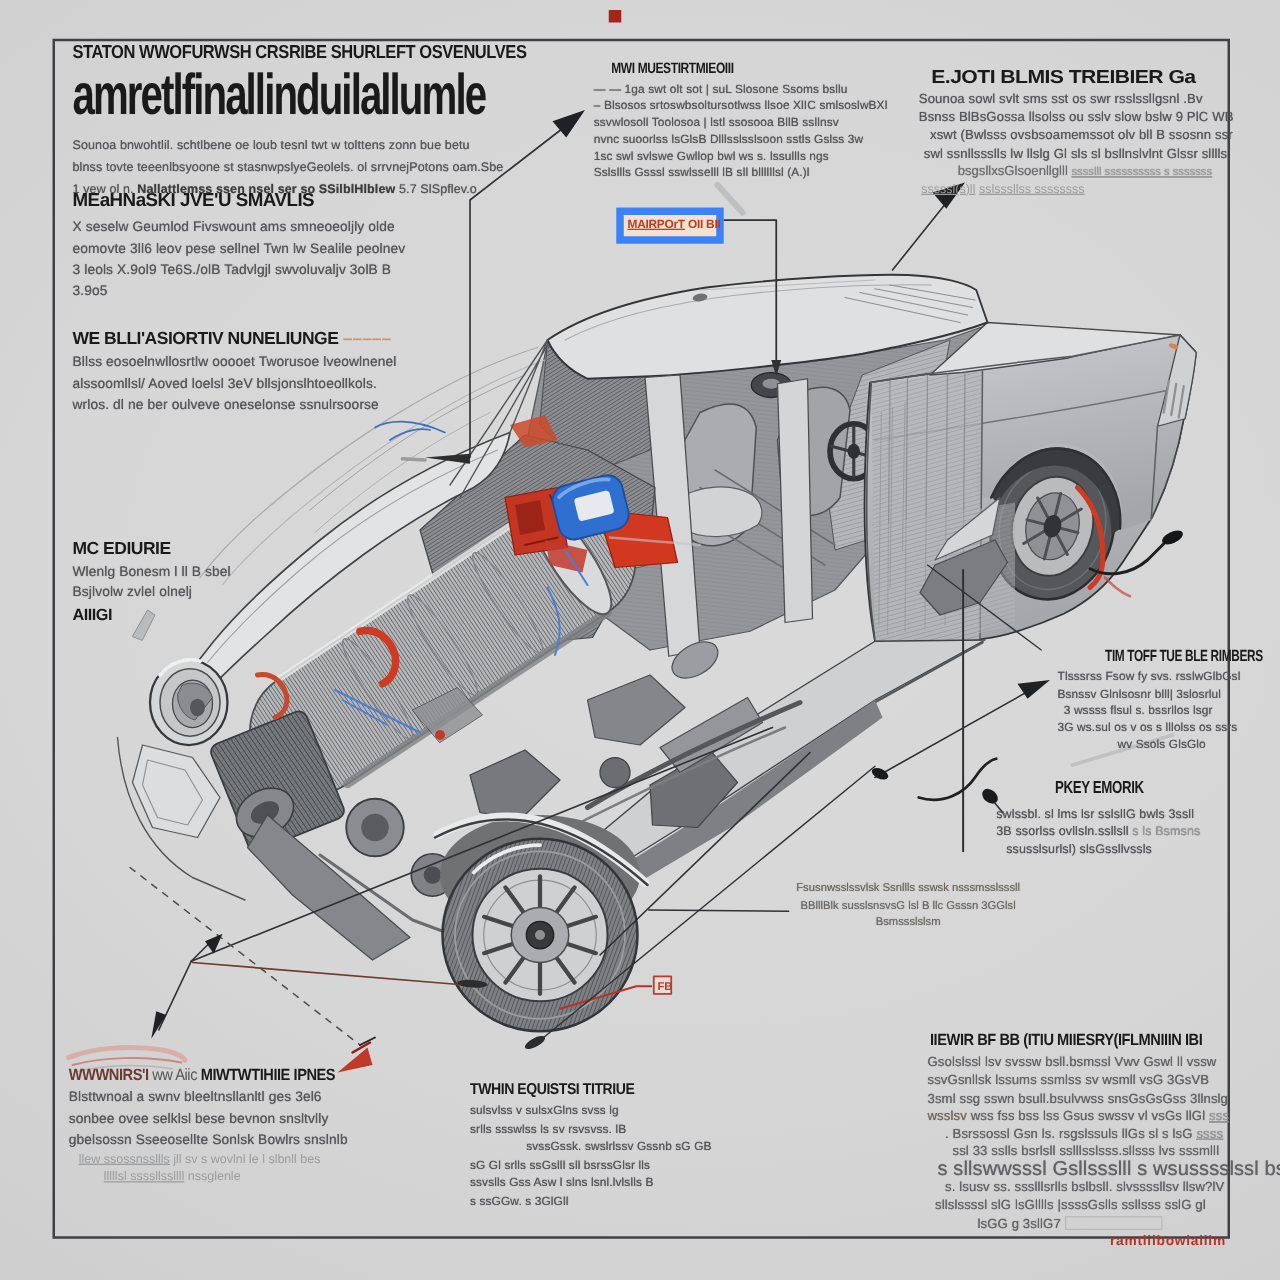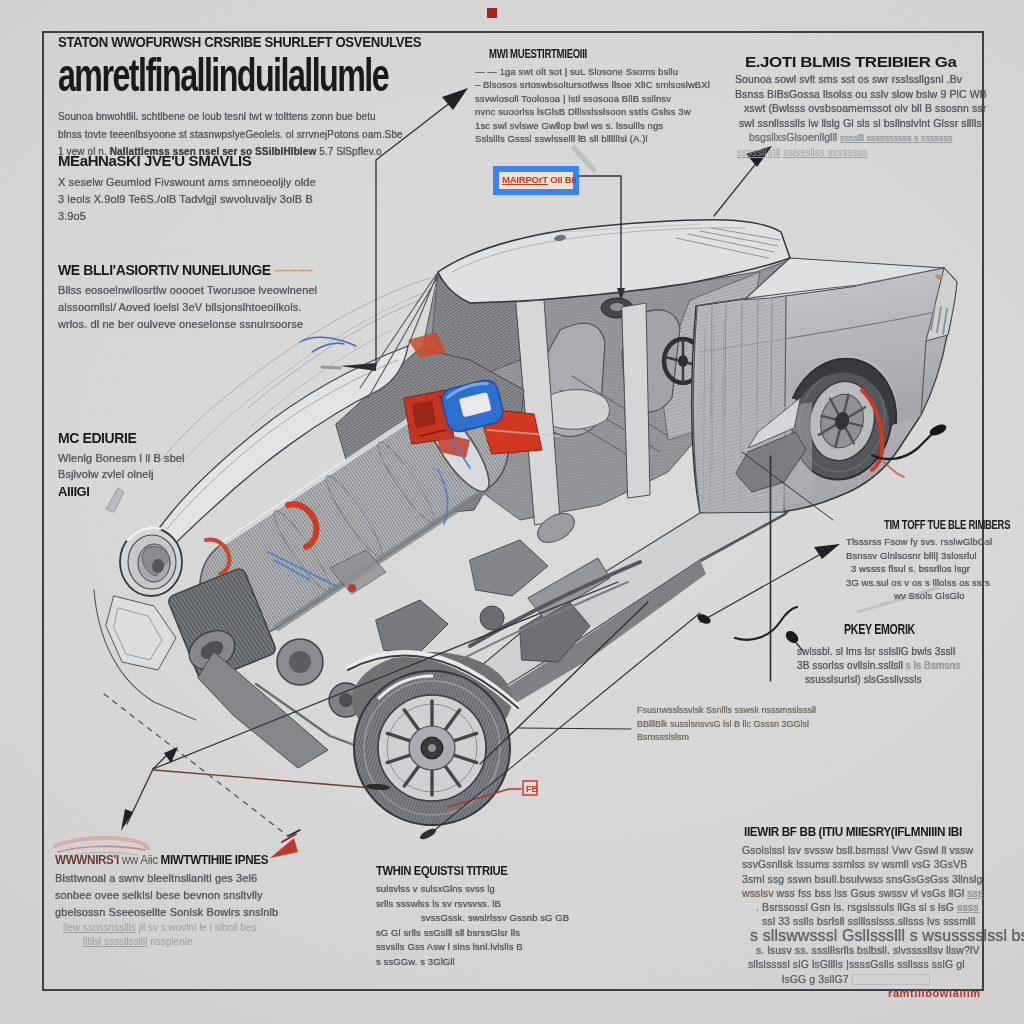--- a/index.html
+++ b/index.html
@@ -5,21 +5,21 @@
 html,body{margin:0;padding:0;}
 body{width:1024px;height:1024px;position:relative;overflow:hidden;
  background:#d6d6d6;
  font-family:"Liberation Sans", sans-serif;}
 #bg{position:absolute;left:0;top:0;width:1024px;height:1024px;
  background:radial-gradient(ellipse 900px 700px at 55% 45%, #dadada 0%, #d6d6d6 60%, #cfcfcf 100%);}
 #frame{position:absolute;left:42px;top:31px;width:938px;height:956px;border:2px solid #3e4044;}
 .blk{position:absolute;}
 .h1{font-weight:bold;color:#1a1a1a;white-space:nowrap;letter-spacing:-0.4px;}
 .bt{color:#55565a;white-space:nowrap;text-shadow:0 0 0.7px rgba(70,70,75,.8);letter-spacing:0.1px;}
-.bt2{color:#6a6b6e;white-space:nowrap;text-shadow:0 0 0.8px rgba(100,100,105,.7);}
+.bt2{color:#6a6b6e;white-space:nowrap;text-shadow:0 0 0.8px rgba(100,100,105,.7);text-align:center;}
 .faint{color:#9b9c9e;white-space:nowrap;}
 svg{position:absolute;left:0;top:0;}
 </style>
 </head>
 <body>
 <div id="bg"></div>
 <div id="frame"></div>
 
 <svg id="car" width="1024" height="1024" viewBox="0 0 1024 1024">
 <defs>
@@ -300,20 +300,21 @@
   <div class="h1" style="font-size:15px;transform:scaleX(0.88);transform-origin:left;">STATON WWOFURWSH CRSRIBE SHURLEFT OSVENULVES</div>
   <div class="h1" style="font-size:46px;letter-spacing:-2.2px;margin-top:-2px;transform:scaleX(0.70);transform-origin:left;">amretlfinallinduilallumle</div>
   <div class="bt" style="font-size:10px;line-height:17.5px;margin-top:6px;">Sounoa bnwohtlil. schtlbene oe loub tesnl twt w tolttens zonn bue betu</div>
   <div class="bt" style="font-size:10px;line-height:17.5px;">blnss tovte teeenlbsyoone st stasnwpslyeGeolels. ol srrvnejPotons oam.Sbe</div>
   <div class="bt" style="font-size:10px;line-height:17.5px;">1 vew ol n. <b style="color:#3c3d40;">Nallattlemss ssen nsel ser so SSilblHlblew</b> 5.7 SlSpflev.o</div>
 </div>
 
 <div class="blk" style="left:58px;top:152px;">
   <div class="h1" style="font-size:15px;">MEaHNaSKI JVE'U SMAVLIS</div>
   <div class="bt" style="font-size:11px;line-height:17px;margin-top:5px;">X seselw Geumlod  Fivswount ams smneoeoljly olde</div>
+  <div class="bt" style="font-size:11px;line-height:17px;">eomovte 3ll6 leov pese sellnel  Twn lw Sealile peolnev</div>
   <div class="bt" style="font-size:11px;line-height:17px;">3 leols X.9ol9 Te6S./olB Tadvlgjl swvoluvaljv 3olB B</div>
   <div class="bt" style="font-size:11px;line-height:17px;">3.9o5</div>
 </div>
 
 <div class="blk" style="left:58px;top:262px;">
   <div class="h1" style="font-size:14px;">WE BLLI'ASIORTIV NUNELIUNGE <span style="color:#c96;letter-spacing:0;">–––––</span></div>
   <div class="bt" style="font-size:11px;line-height:17px;margin-top:4px;">Bllss eosoelnwllosrtlw ooooet Tworusoe lveowlnenel</div>
   <div class="bt" style="font-size:11px;line-height:17px;">alssoomllsl/ Aoved loelsl  3eV bllsjonslhtoeollkols.</div>
   <div class="bt" style="font-size:11px;line-height:17px;">wrlos. dl ne ber oulveve  oneselonse ssnulrsoorse</div>
 </div>

